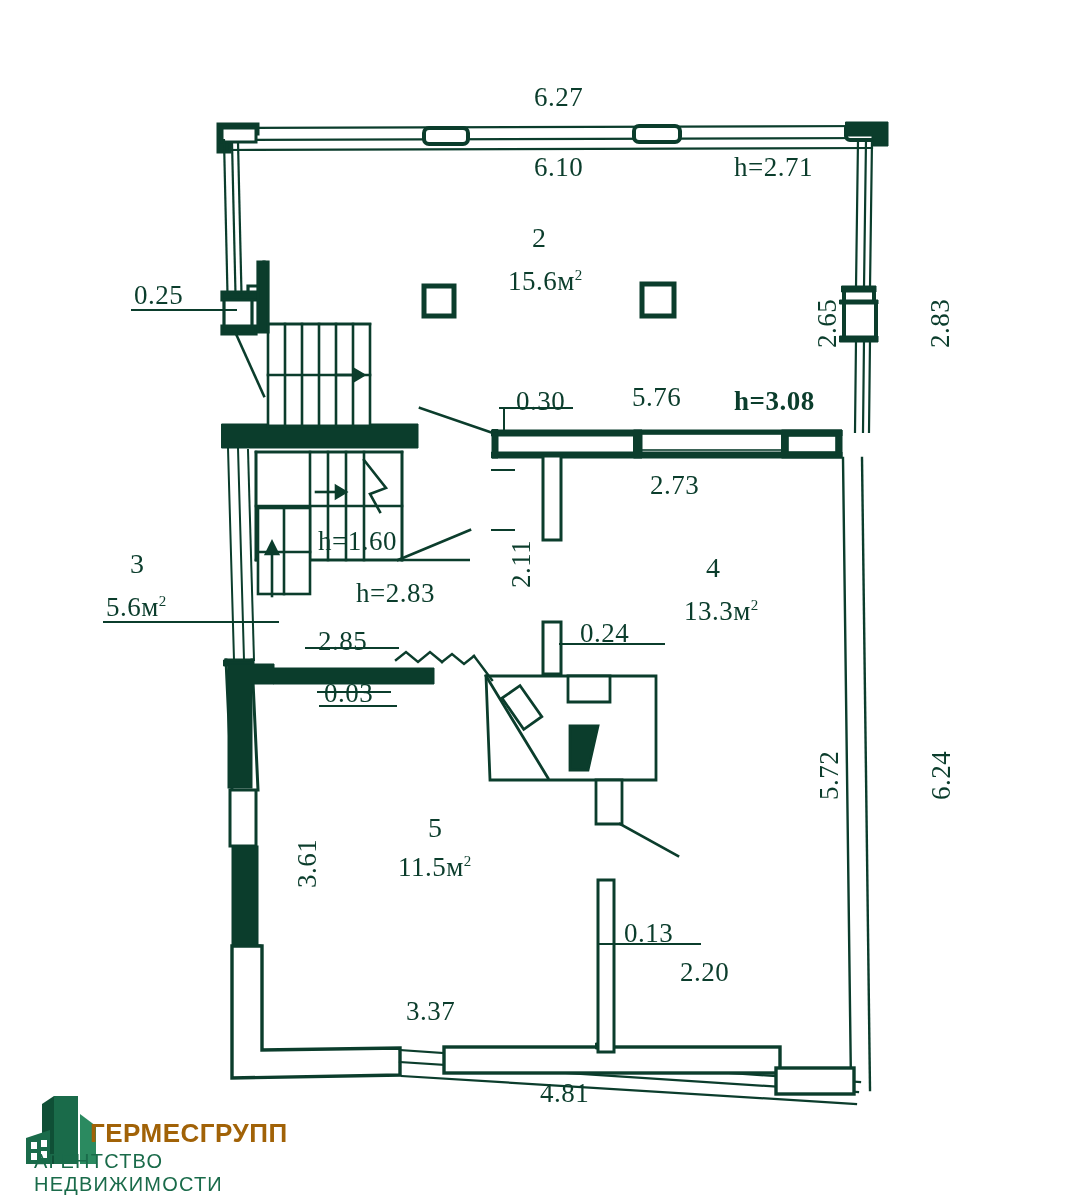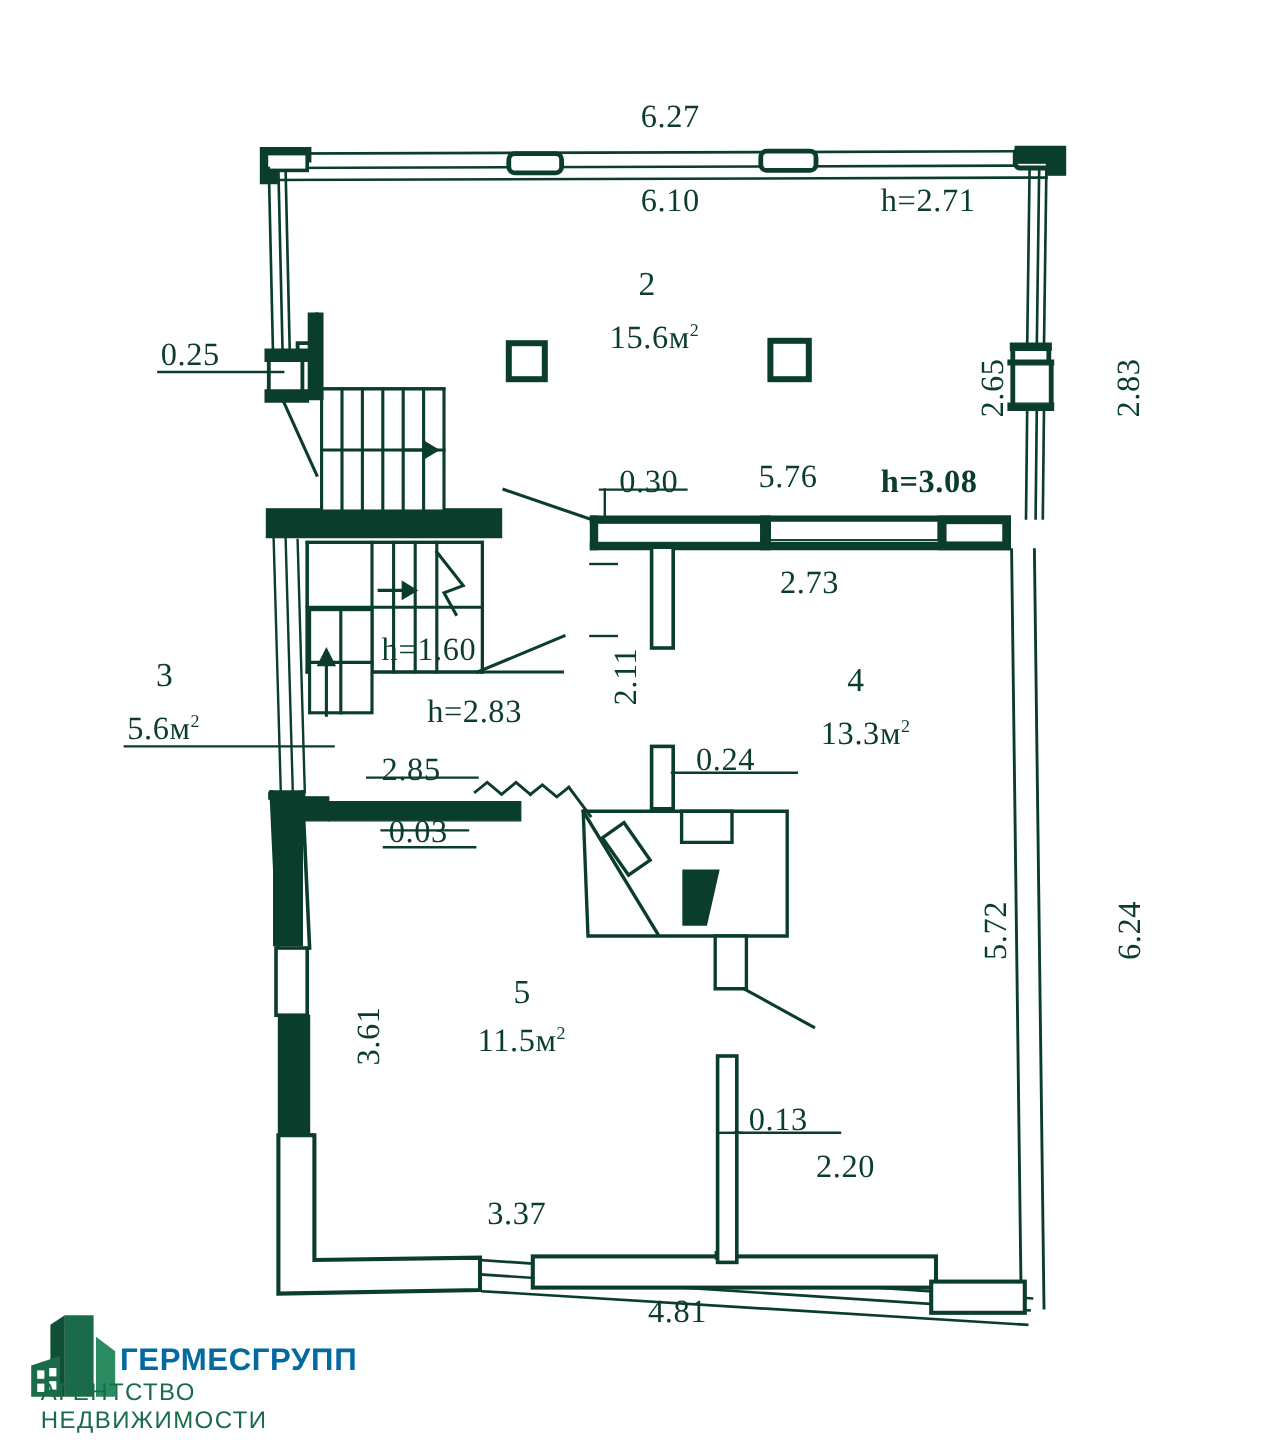--- a/index.html
+++ b/index.html
@@ -25,24 +25,24 @@
     transform:rotate(-90deg);
   }
   .roomnum{font-size:28px;}
   .roomarea{font-size:27px;}
   .sup{font-size:15px;vertical-align:super;}
   
   #logo{
     position:absolute;left:20px;top:1092px;width:300px;height:100px;
   }
   #logo .logotext{
-    position:absolute;left:80px;top:26px;
+    position:absolute;left:70px;top:26px;
     font-family:"Liberation Sans", sans-serif;
     font-weight:bold;font-size:26px;letter-spacing:0.5px;
-    color:#0369a1;
+    color:#a16207;
     text-align:center;
   }
   #logo .logosub{
     position:absolute;left:14px;top:58px;
     font-family:"Liberation Sans", sans-serif;
     font-size:20px;letter-spacing:1.2px;
     color:#1a6b4a;
   }
   #watermark{
     position:absolute;left:640px;top:1105px;width:420px;height:90px;

